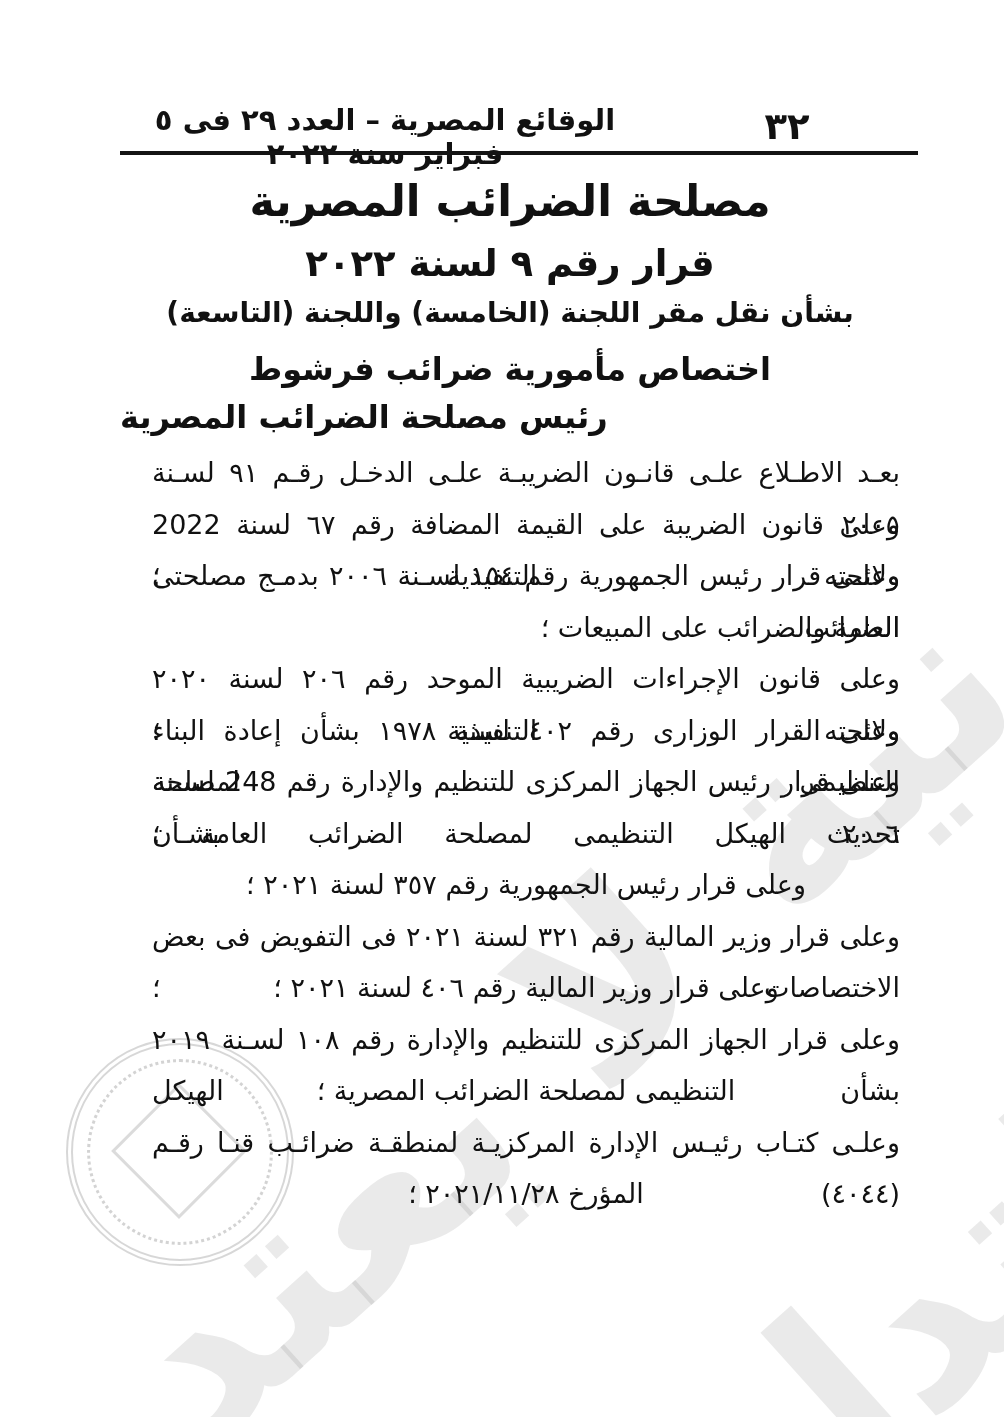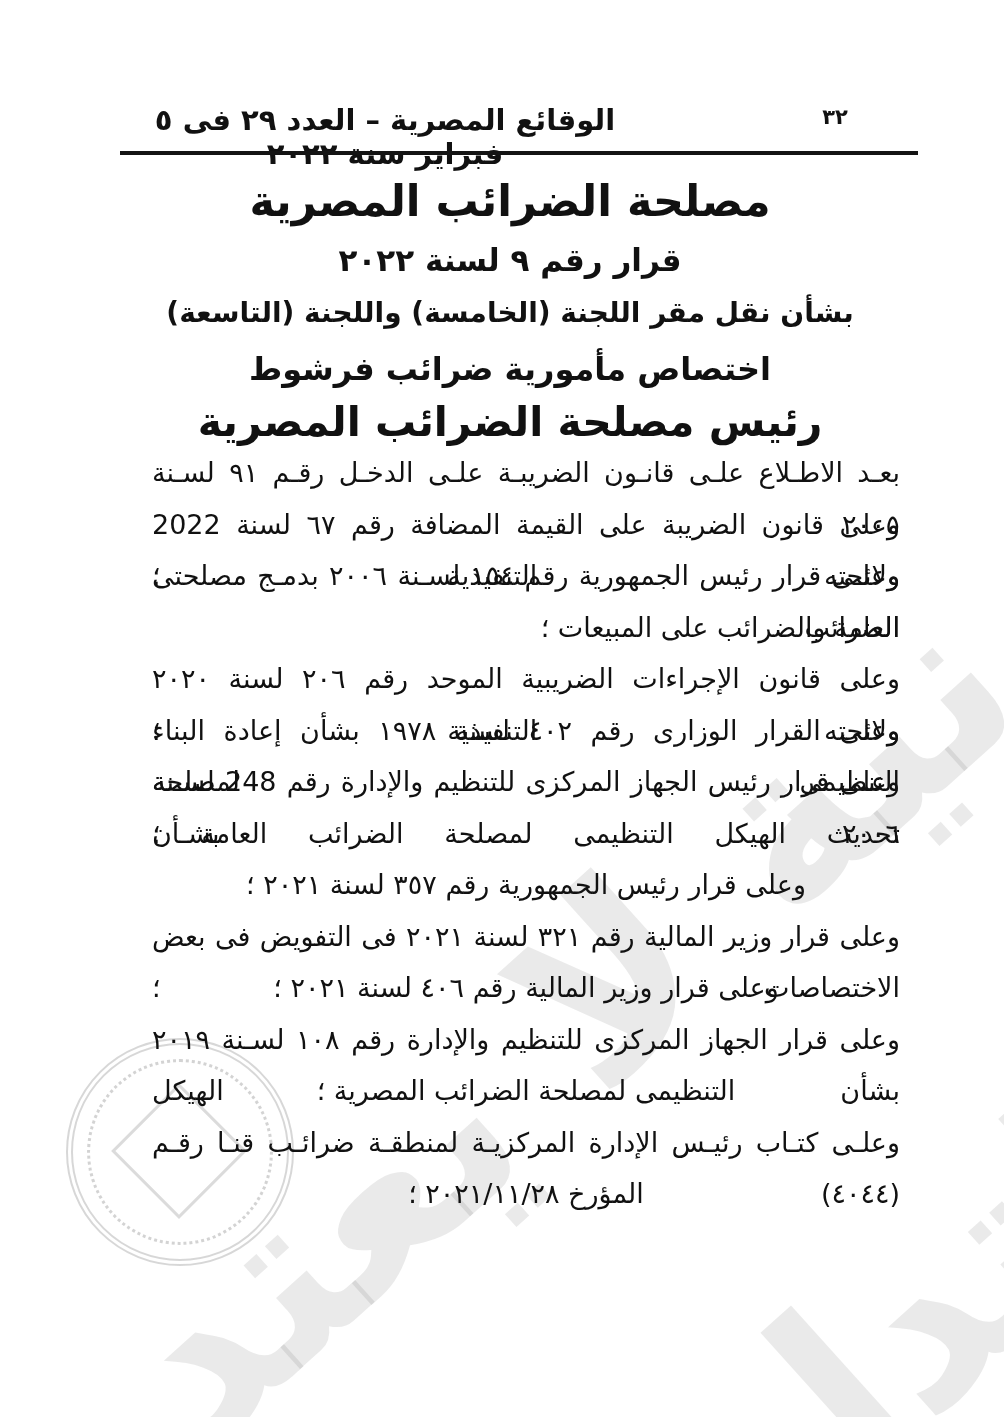--- a/index.html
+++ b/index.html
@@ -44,34 +44,34 @@
     transform:rotate(45deg);
   }
   
   .gz-header{position:absolute; top:0; left:0; right:0; height:160px;}
   .gz-title{
     position:absolute; top:103px; left:140px; width:490px;
     text-align:center; direction:rtl;
     font-size:29px; font-weight:bold; letter-spacing:0;
   }
   .page-num{
-    position:absolute; top:105px; left:800px; width:70px;
-    text-align:center; font-size:21px; font-weight:bold;
+    position:absolute; top:105px; left:752px; width:70px;
+    text-align:center; font-size:37px; font-weight:bold;
   }
   .rule{
     position:absolute; top:151px; left:120px; width:798px; height:4px;
     background:#141414;
   }
   
   .doc-head{position:absolute; left:120px; width:780px; direction:rtl; text-align:center; font-weight:bold;}
   .h-authority{top:176px; font-size:43px;}
-  .h-decision {top:242px; font-size:31px;}
+  .h-decision {top:242px; font-size:37px;}
   .h-subject1 {top:296px; font-size:28px;}
   .h-subject2 {top:350px; font-size:32px;}
-  .h-issuer   {top:398px; font-size:41px; text-align:center;}
+  .h-issuer   {top:398px; font-size:32px; text-align:left;}
   
   .body-block{
     position:absolute; left:120px; top:447px; width:780px;
     direction:rtl;
     font-size:27px;
   }
   .line{
     height:51.5px; line-height:51.5px;
     white-space:nowrap;
     margin-left:32px;

